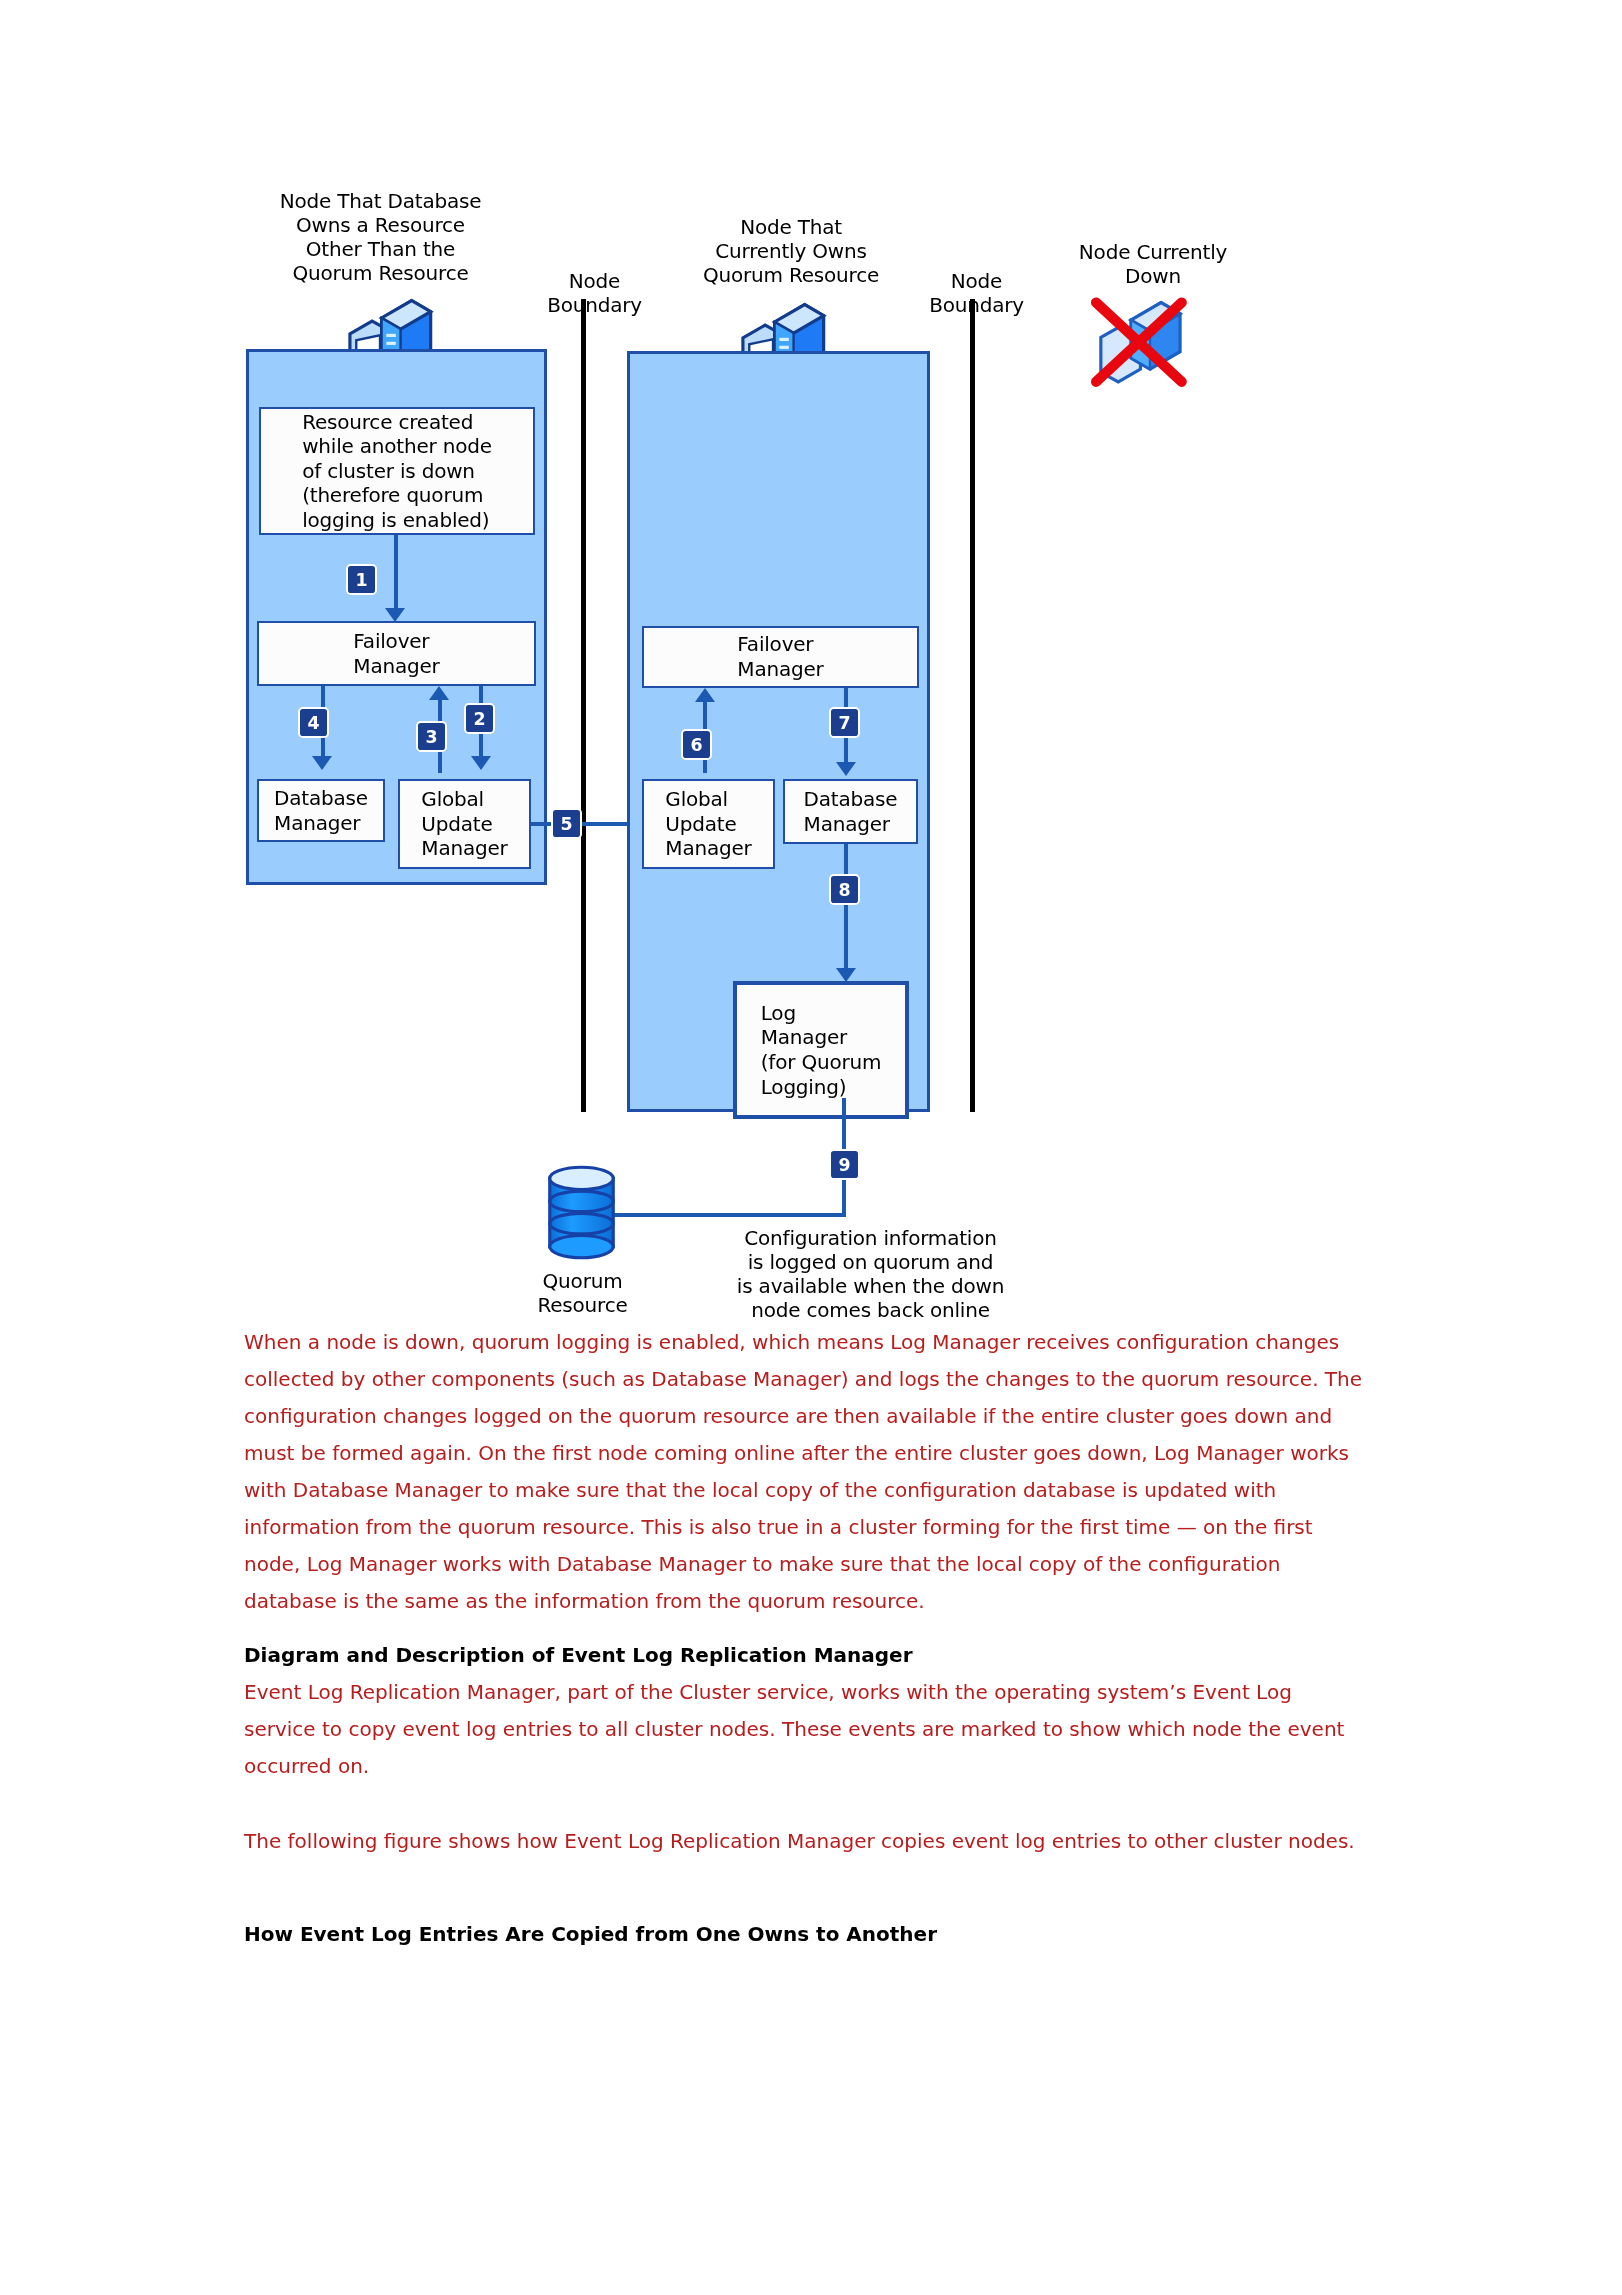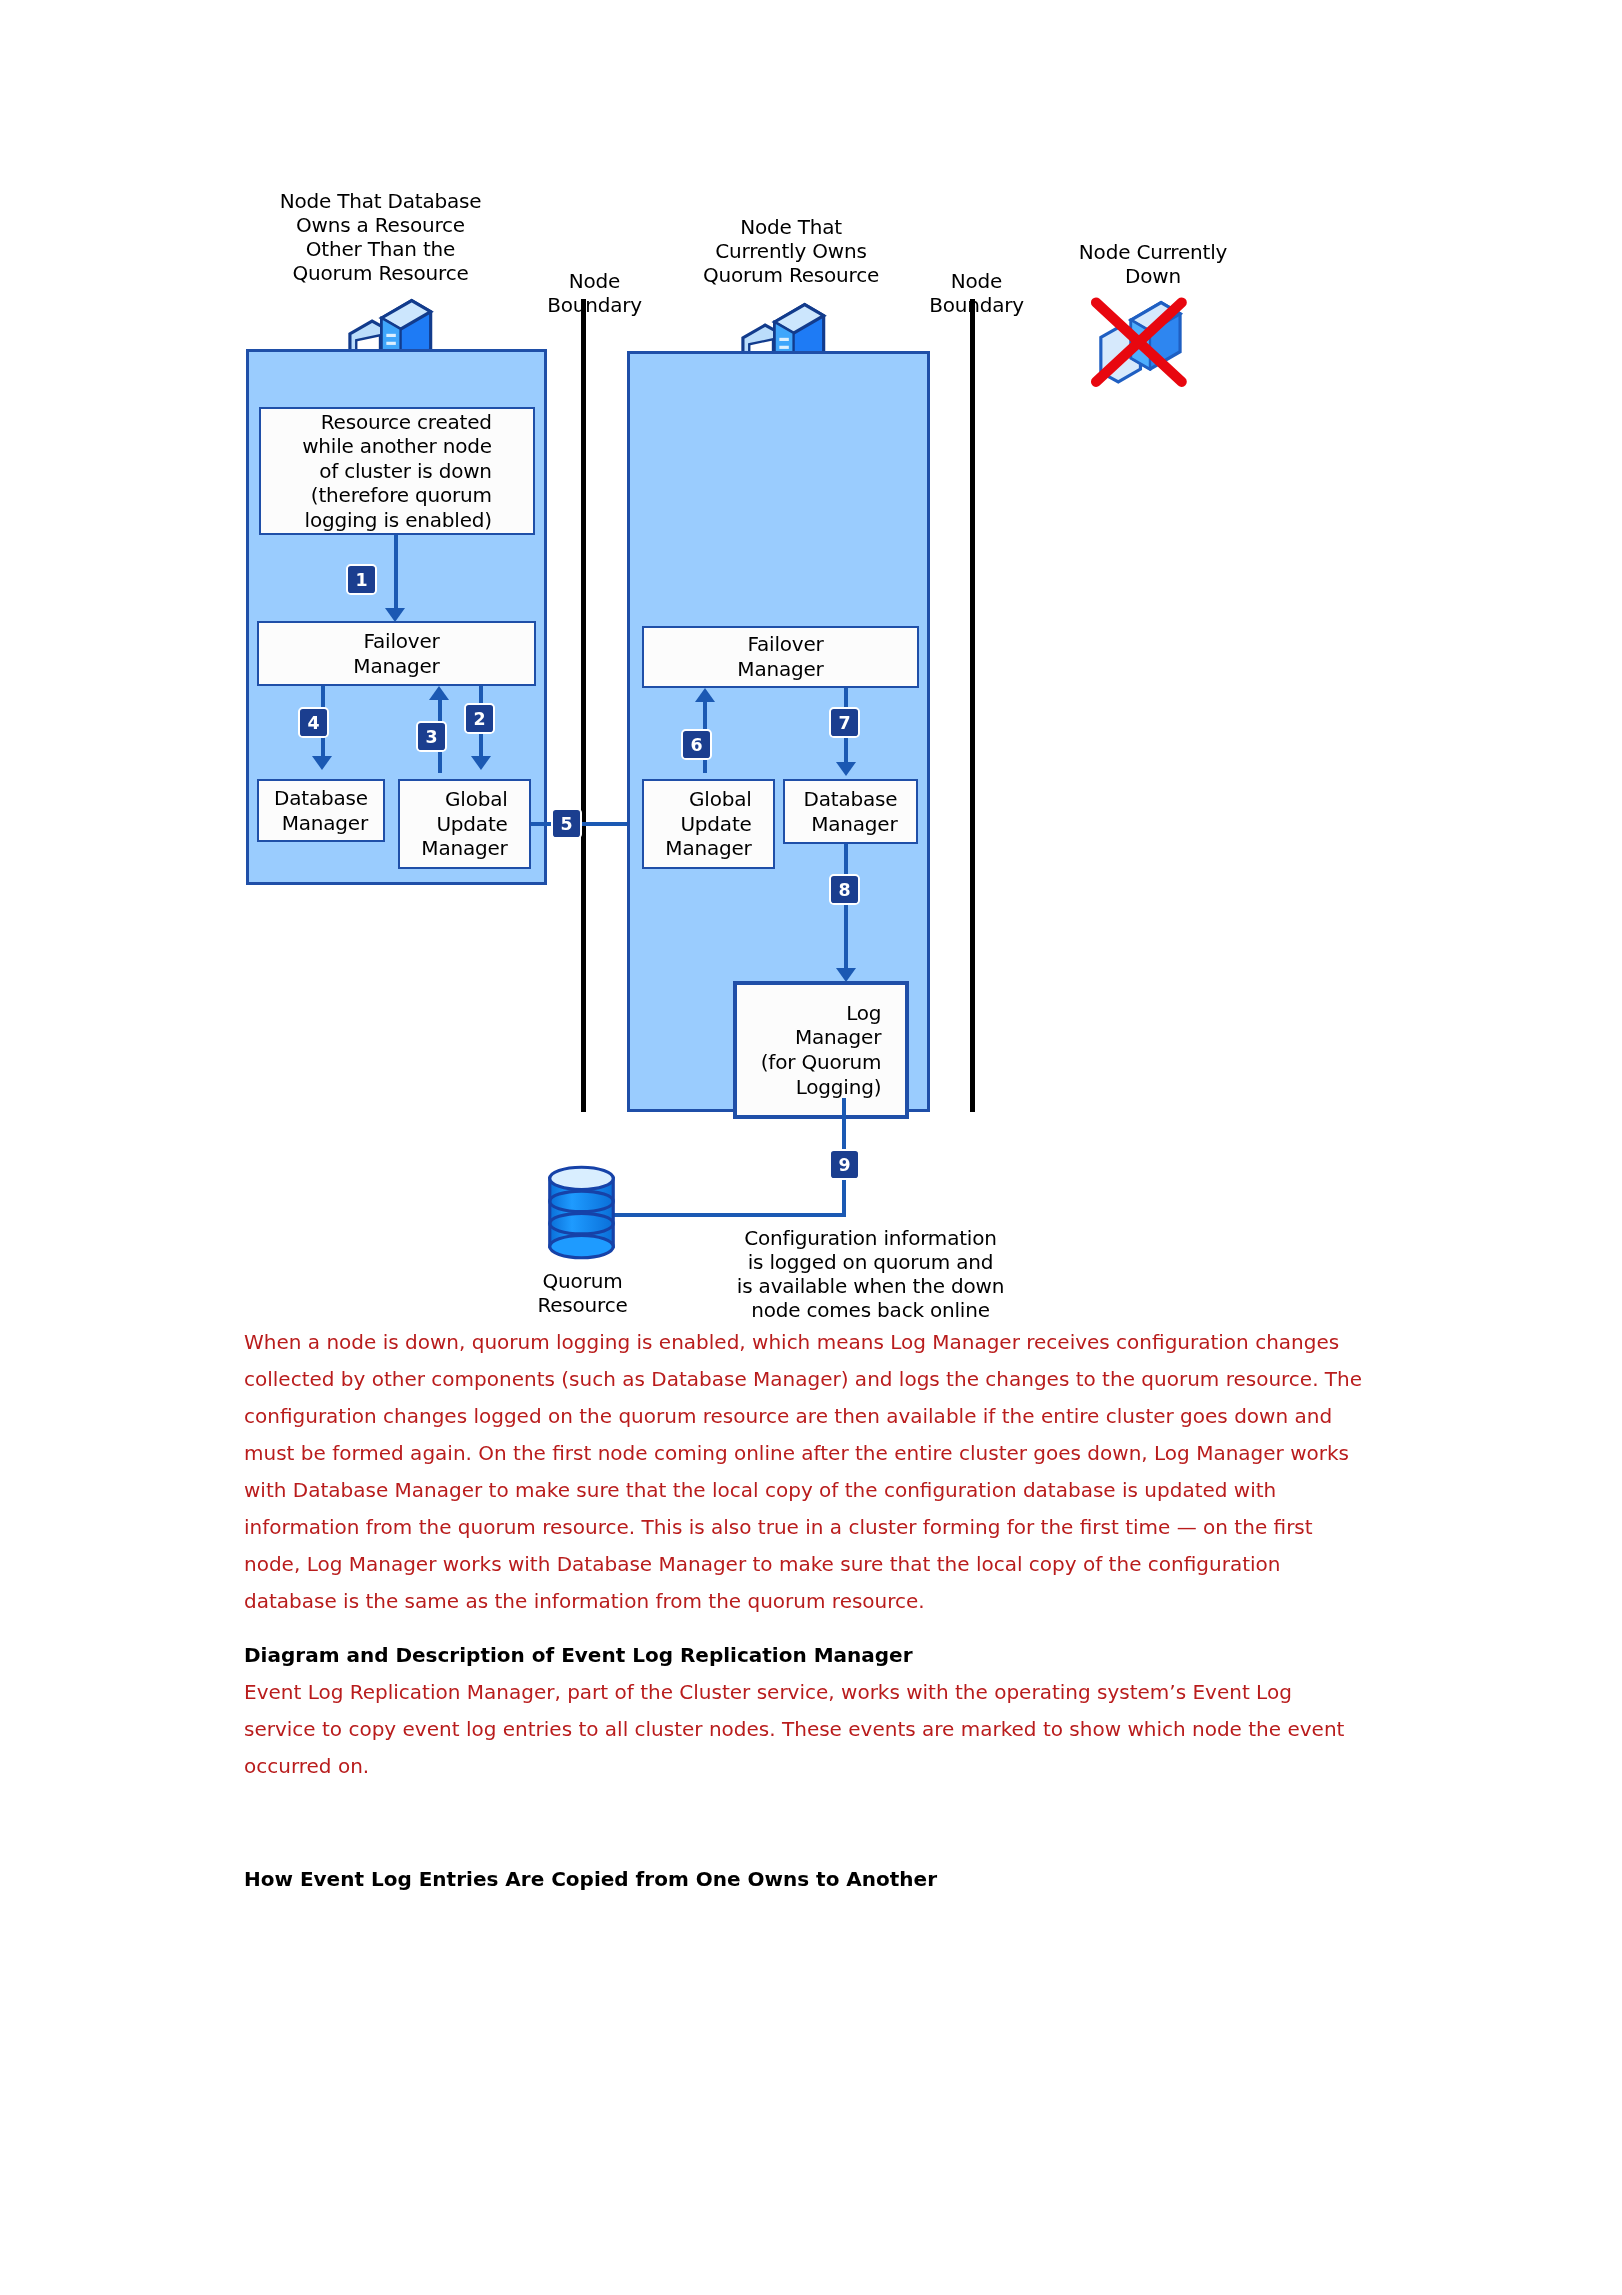--- a/index.html
+++ b/index.html
@@ -48,21 +48,21 @@
   }
 
   .comp-box {
     position: absolute;
     background: #FCFCFC;
     border: 2.4px solid #1F4FA8;
     box-sizing: border-box;
     display: flex;
     align-items: center;
     justify-content: center;
-    text-align: right;
+    text-align: left;
     font-family: "DejaVu Sans", sans-serif;
     font-size: 20px;
     line-height: 24.6px;
     color: #000000;
     white-space: pre-line;
     letter-spacing: -0.2px;
   }
   .comp-box.thick { border-width: 4px; }
 
   
@@ -300,16 +300,17 @@
 is available when the down
 node comes back online</div>
 
 </div>
 
 <div id="article">
   <p>When a node is down, quorum logging is enabled, which means Log Manager receives configuration changes collected by other components (such as Database Manager) and logs the changes to the quorum resource. The configuration changes logged on the quorum resource are then available if the entire cluster goes down and must be formed again. On the first node coming online after the entire cluster goes down, Log Manager works with Database Manager to make sure that the local copy of the configuration database is updated with information from the quorum resource. This is also true in a cluster forming for the first time — on the first node, Log Manager works with Database Manager to make sure that the local copy of the configuration database is the same as the information from the quorum resource.</p>
   <h3>Diagram and Description of Event Log Replication Manager</h3>
   <p>Event Log Replication Manager, part of the Cluster service, works with the operating system’s Event Log service to copy event log entries to all cluster nodes. These events are marked to show which node the event occurred on.</p>
   <div class="spacer-para"></div>
+  <p>The following figure shows how Event Log Replication Manager copies event log entries to other cluster nodes.</p>
   <div class="spacer-para"></div>
   <h3>How Event Log Entries Are Copied from One Owns to Another</h3>
 </div>
 
 
 </body></html>

